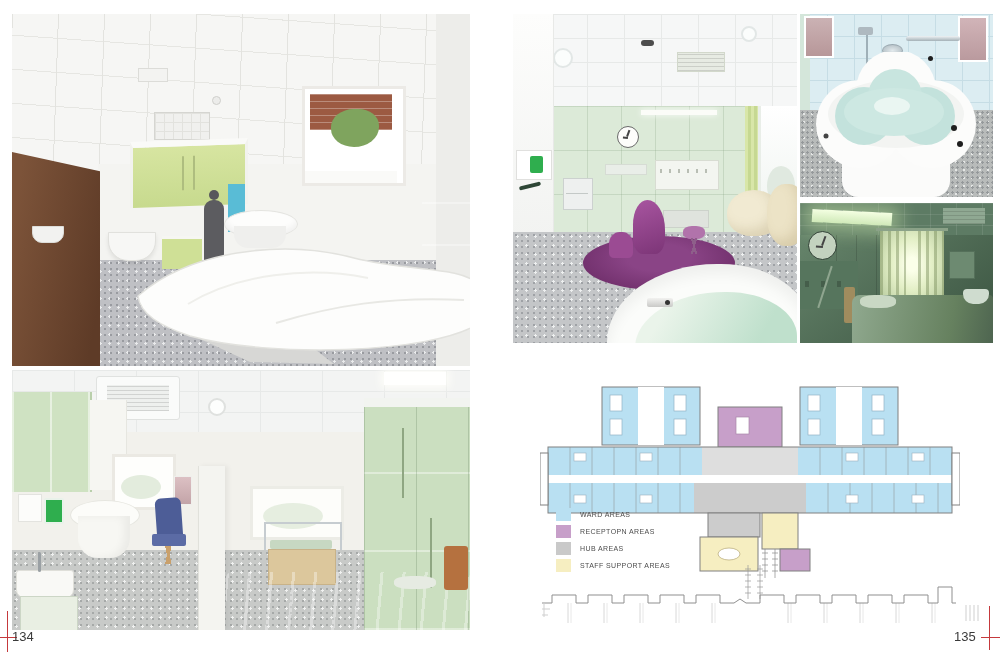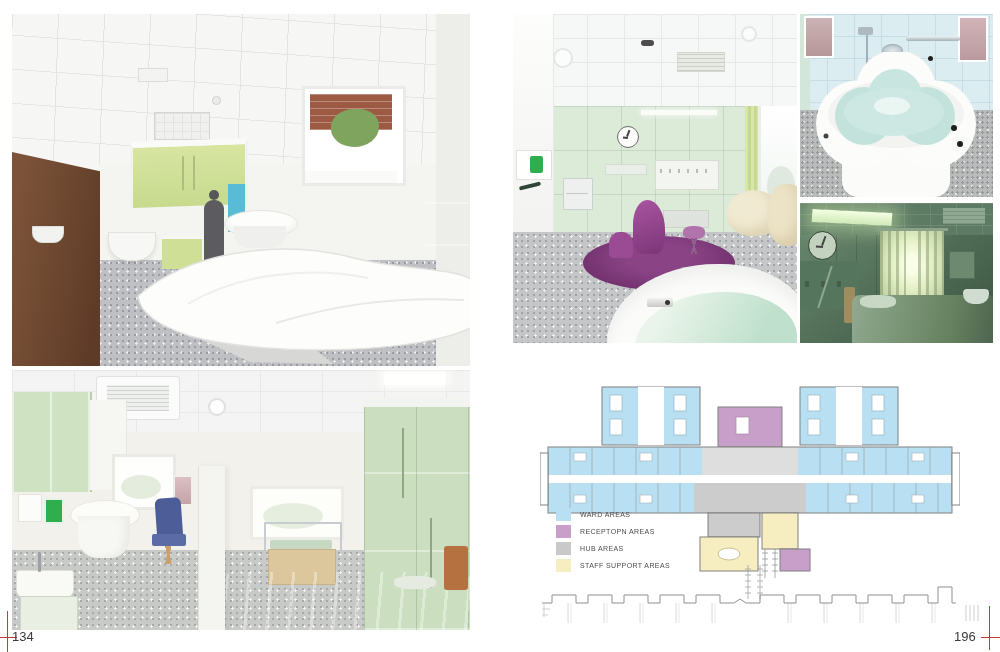--- a/index.html
+++ b/index.html
@@ -301,15 +301,15 @@
     <path stroke="#cfcfcf" stroke-width="1" fill="none" d="M428,40v16M432,40v16M436,40v16M440,40v16"></path>
     <path stroke="#cfcfcf" stroke-width="1" fill="none" d="M4,44h8M4,50h6M6,38v14"></path>
   </svg>
 
   <div class="crop" style="left:7px;top:611px;width:1px;height:41px;"></div>
   <div class="crop" style="left:0;top:637px;width:17px;height:1px;"></div>
   <div class="folio" style="left:12px;top:629px;">134</div>
 
   <div class="crop" style="left:989px;top:606px;width:1px;height:44px;"></div>
   <div class="crop" style="left:981px;top:637px;width:19px;height:1px;"></div>
-  <div class="folio" style="left:954px;top:629px;">196</div>
+  <div class="folio" style="left:954px;top:629px;">135</div>
 
 </div>
 
 </body></html>

